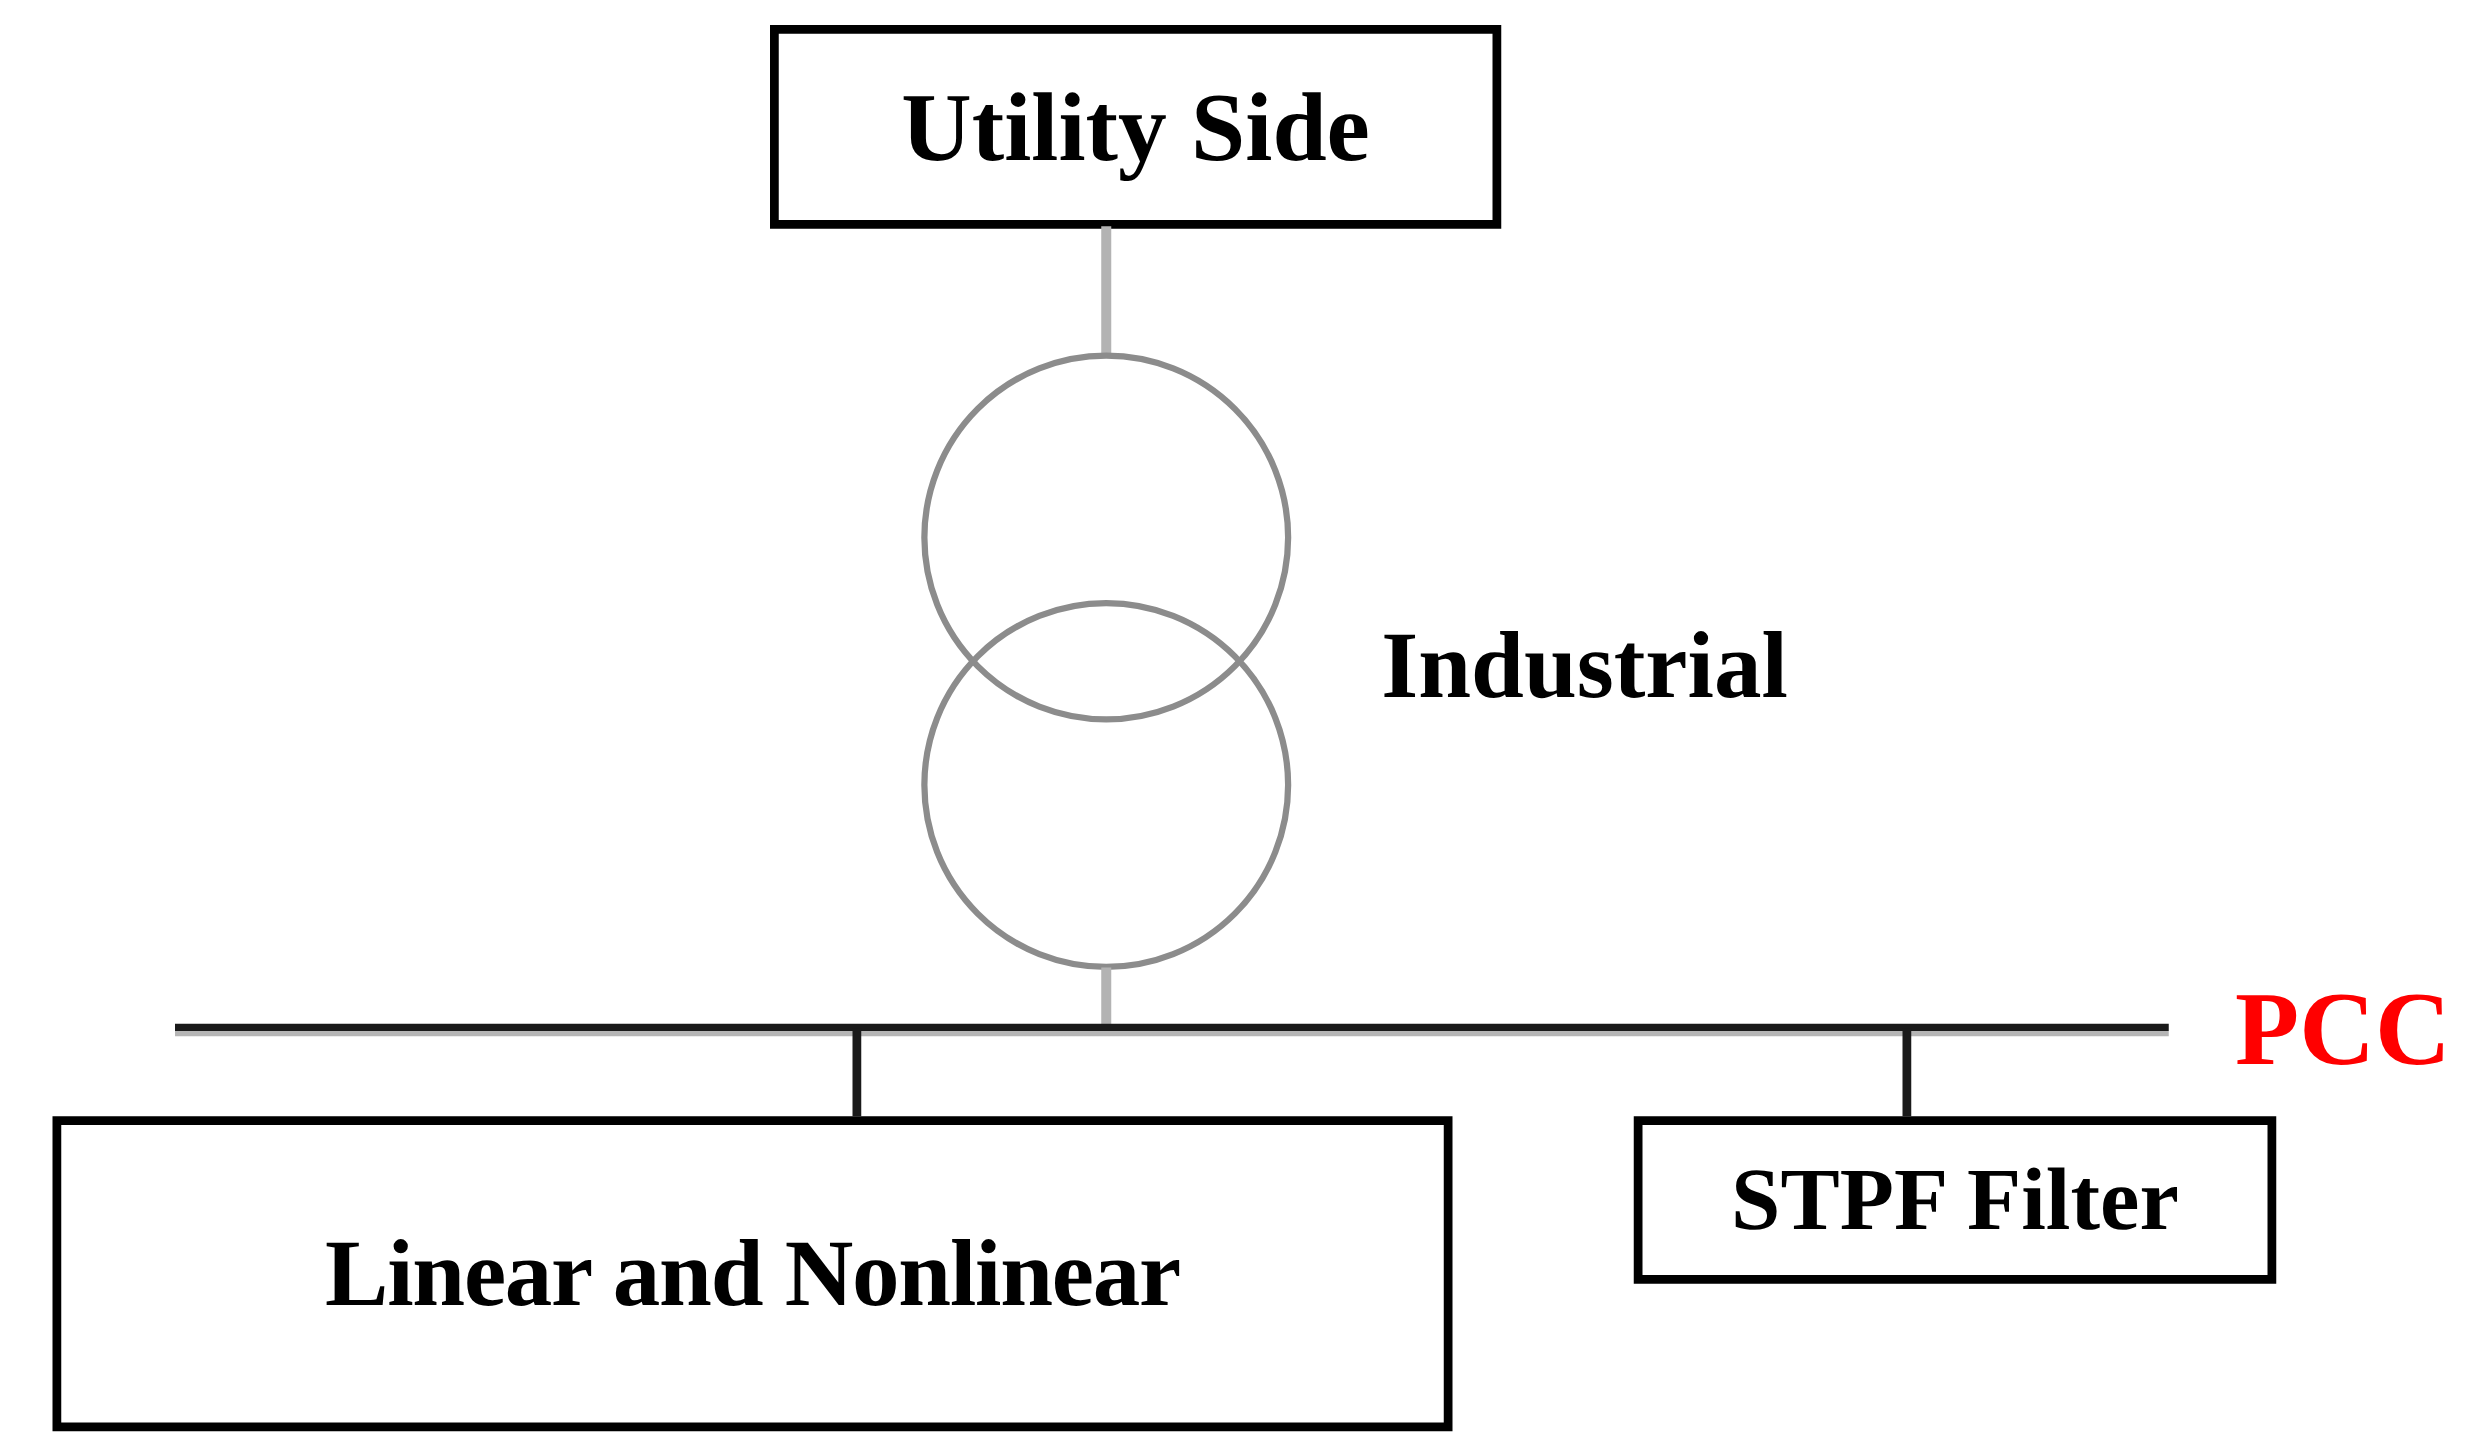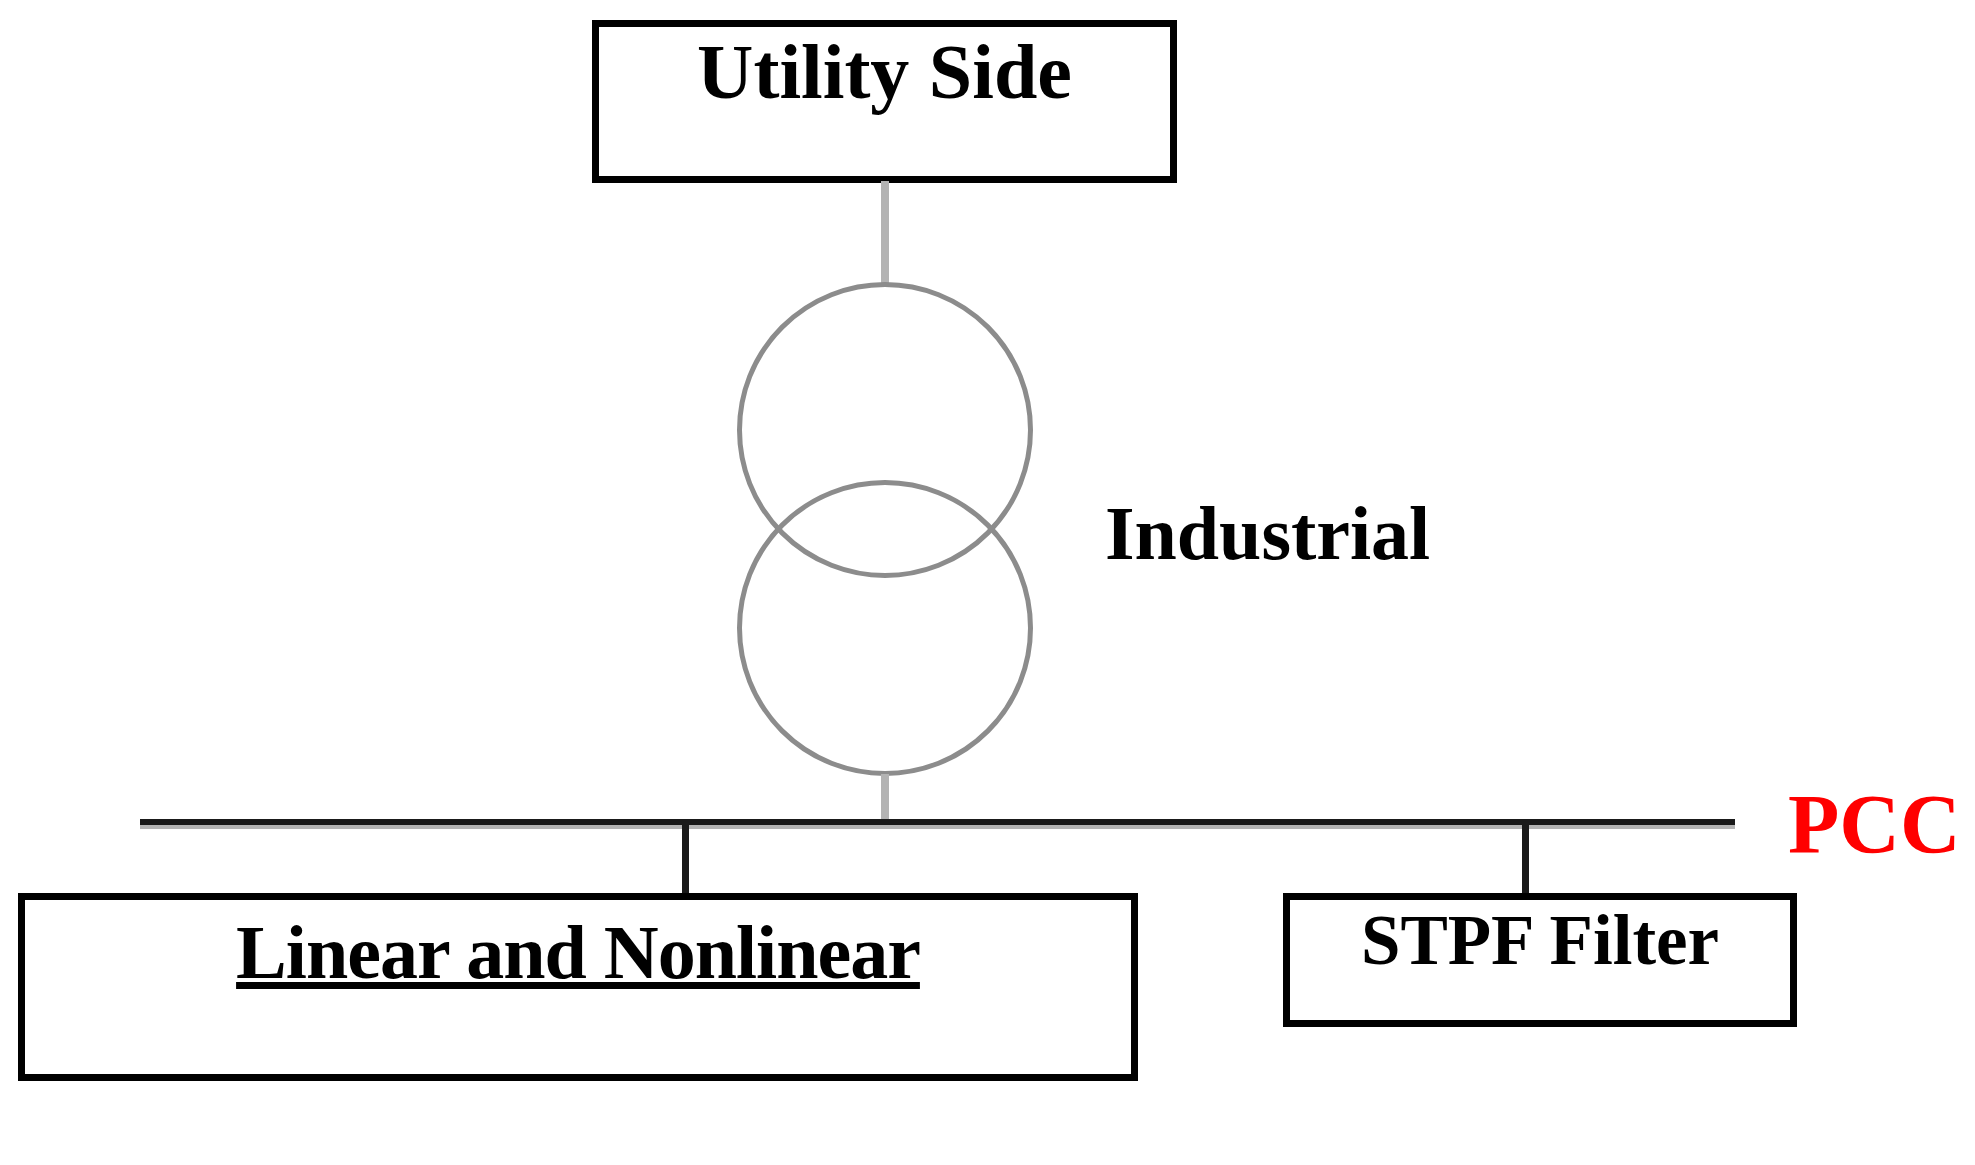--- a/index.html
+++ b/index.html
@@ -21,25 +21,26 @@
     font-weight:bold;
     color:var(--text);
     overflow:hidden;
   }
   .box{
     position:absolute;
     box-sizing:border-box;
     border:7px solid var(--box_border);
     background:var(--background);
     display:flex;flex-direction:column;
-    align-items:center;justify-content:flex-start;
+    align-items:center;justify-content:center;
     text-align:center;
+    margin-left:24px;
   }
   .box.utility{left:592px;top:20px;width:585px;height:163px;font-size:78px;}
-  .box.load{left:18px;top:893px;width:1120px;height:188px;font-size:76px;line-height:104px;letter-spacing:-1px;text-decoration:underline;}
+  .box.load{left:18px;top:893px;width:1120px;height:252px;font-size:76px;line-height:104px;letter-spacing:-1px;}
   .box.stpf{left:1283px;top:893px;width:514px;height:134px;font-size:71px;}
   .stub{position:absolute;width:8px;background:var(--stub);}
   .stub-top{left:881px;top:181px;height:103px;}
   .stub-bottom{left:881px;top:774px;height:50px;}
   .circle{
     position:absolute;
     box-sizing:border-box;
     width:296px;height:296px;
     border:5px solid var(--circle_stroke);
     border-radius:50%;

